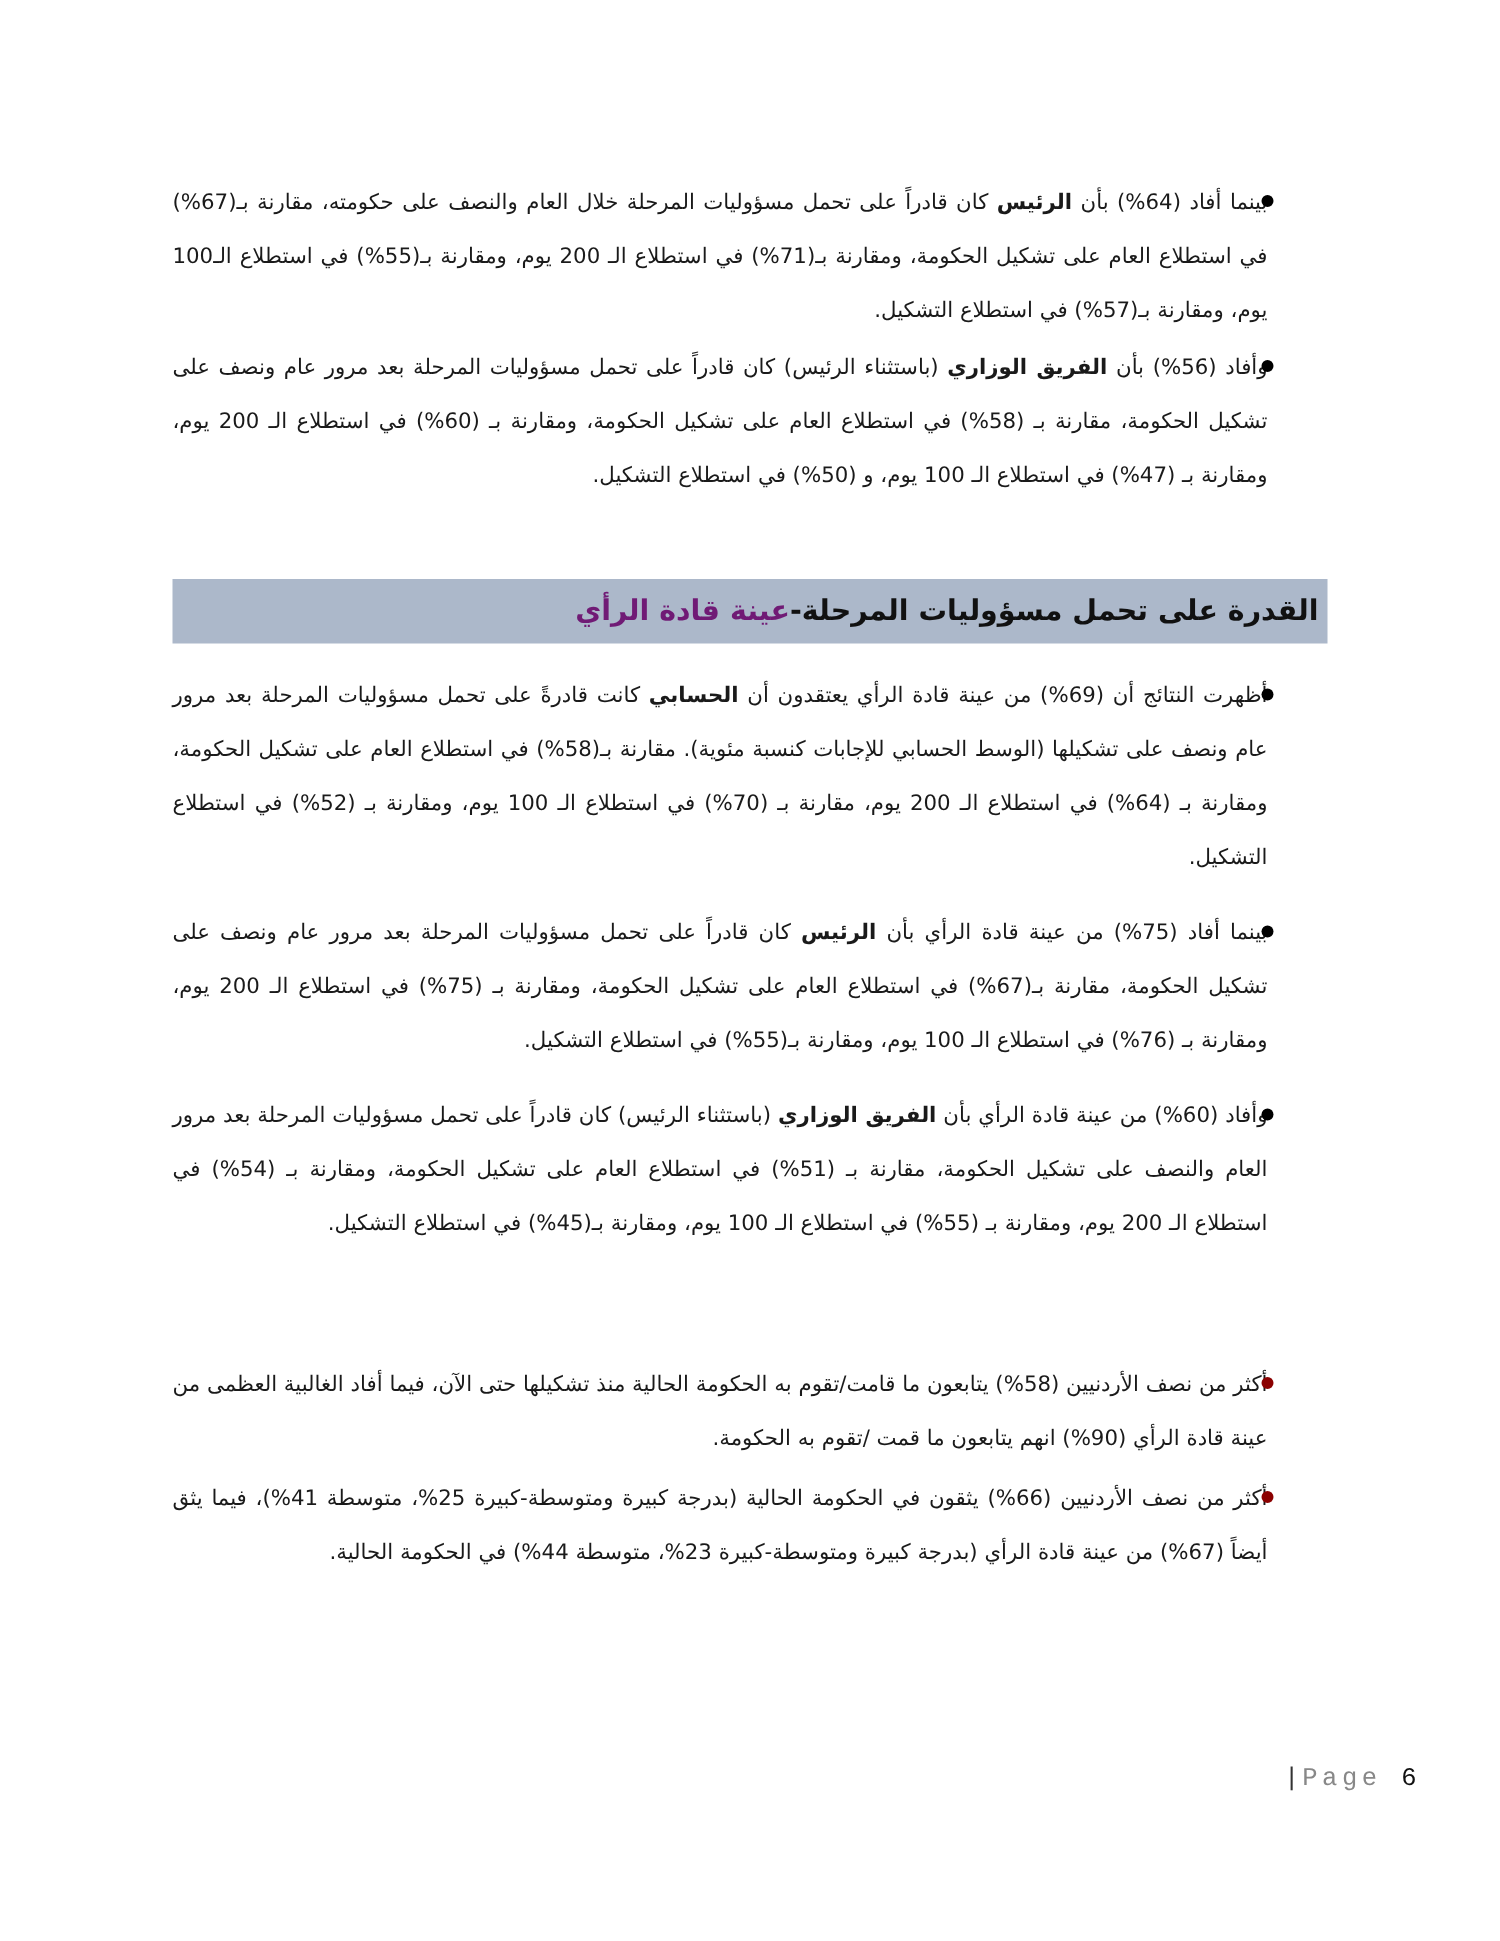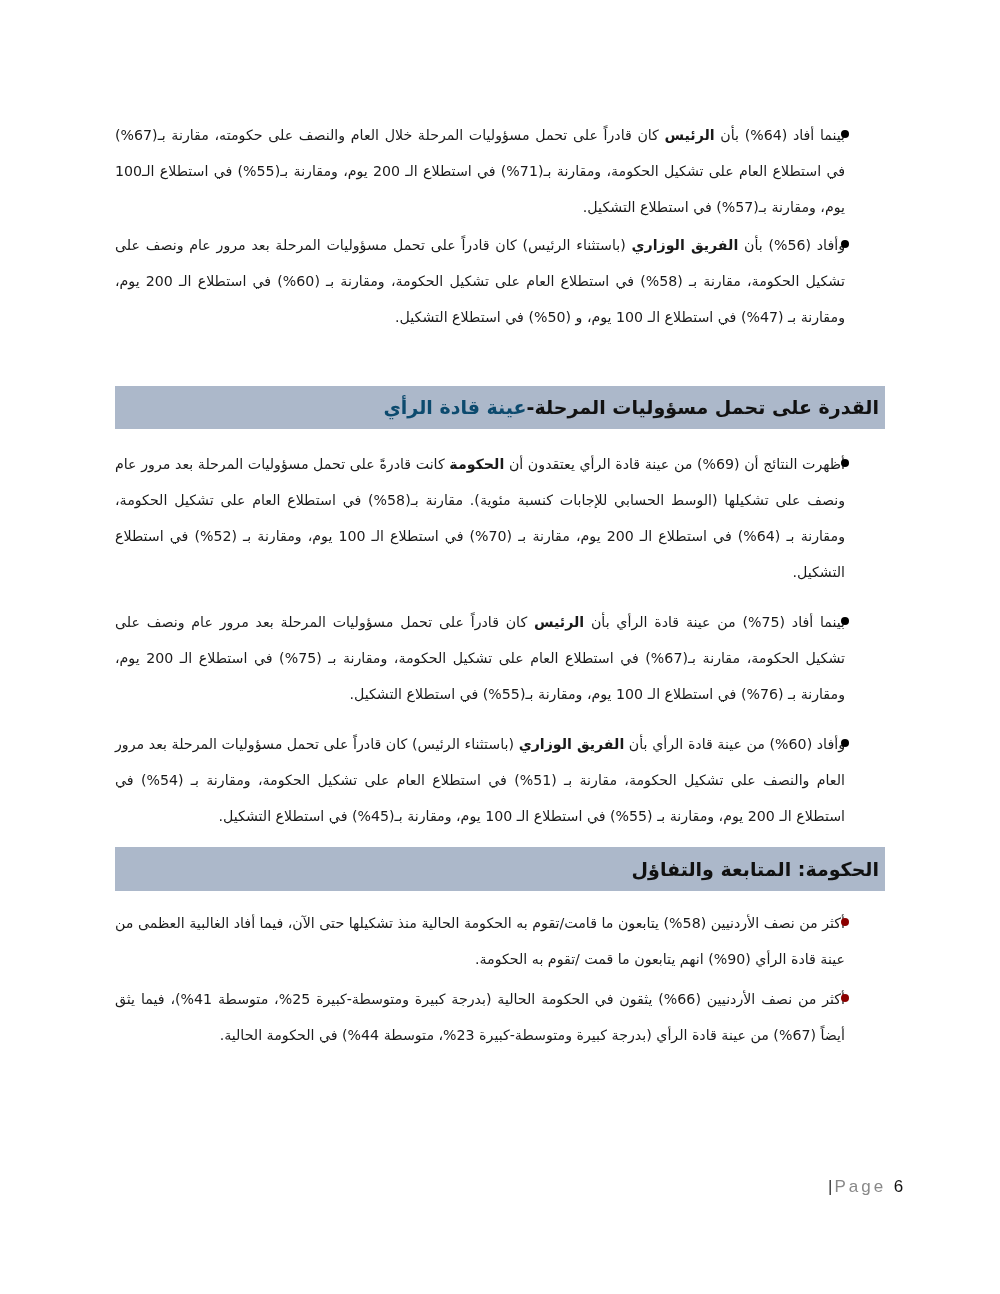--- a/index.html
+++ b/index.html
@@ -60,27 +60,27 @@
       left: 115px;
       width: 770px;
       background: #acb8ca;
       direction: rtl;
       box-sizing: border-box;
       padding-right: 6px;
       font-weight: bold;
       font-size: 19px;
       color: #111111;
     }
-    .band .accent { color: #0c4a6e; }
+    .band .accent { color: #701a75; }
     .footer {
       position: absolute;
-      left: 828px;
+      left: 856px;
       top: 1177px;
       direction: ltr;
-      font-family: Liberation Sans, sans-serif;
+      font-family: Liberation Mono, monospace;
       font-size: 17px;
       color: #888888;
       letter-spacing: 3px;
     }
     .footer .bar { color: #333333; letter-spacing: 0; margin-right: 2px; }
     .footer .num { color: #111111; letter-spacing: 0; }
   </style>
 </head>
 <body>
 
@@ -100,36 +100,33 @@
   </div>
 
   <div class="band" style="top:386px; height:43px; line-height:43px;">
     <span>القدرة على تحمل مسؤوليات المرحلة-</span><span class="accent">عينة قادة الرأي</span>
   </div>
 
   <div class="content" style="top:446px;">
     <ul class="bullets">
       <li>
         <span class="dot"></span>
-        <span>أظهرت النتائج أن (69%) من عينة قادة الرأي يعتقدون أن </span><span class="u">الحكومة</span><span> كانت قادرةً على تحمل مسؤوليات المرحلة بعد مرور عام ونصف على تشكيلها (الوسط الحسابي للإجابات كنسبة مئوية). مقارنة بـ(58%) في استطلاع العام على تشكيل الحكومة، ومقارنة بـ (64%) في استطلاع الـ 200 يوم، مقارنة بـ (70%) في استطلاع الـ 100 يوم، ومقارنة بـ (52%) في استطلاع التشكيل.</span>
+        <span>أظهرت النتائج أن (69%) من عينة قادة الرأي يعتقدون أن </span><span class="u">الحسابي</span><span> كانت قادرةً على تحمل مسؤوليات المرحلة بعد مرور عام ونصف على تشكيلها (الوسط الحسابي للإجابات كنسبة مئوية). مقارنة بـ(58%) في استطلاع العام على تشكيل الحكومة، ومقارنة بـ (64%) في استطلاع الـ 200 يوم، مقارنة بـ (70%) في استطلاع الـ 100 يوم، ومقارنة بـ (52%) في استطلاع التشكيل.</span>
       </li>
       <li style="margin-top:14px;">
         <span class="dot"></span>
         <span>بينما أفاد (75%) من عينة قادة الرأي بأن </span><span class="u">الرئيس</span><span> كان قادراً على تحمل مسؤوليات المرحلة بعد مرور عام ونصف على تشكيل الحكومة، مقارنة بـ(67%) في استطلاع العام على تشكيل الحكومة، ومقارنة بـ (75%) في استطلاع الـ 200 يوم، ومقارنة بـ (76%) في استطلاع الـ 100 يوم، ومقارنة بـ(55%) في استطلاع التشكيل.</span>
       </li>
       <li style="margin-top:14px;">
         <span class="dot"></span>
         <span>وأفاد (60%) من عينة قادة الرأي بأن </span><span class="u">الفريق الوزاري</span><span> (باستثناء الرئيس) كان قادراً على تحمل مسؤوليات المرحلة بعد مرور العام والنصف على تشكيل الحكومة، مقارنة بـ (51%) في استطلاع العام على تشكيل الحكومة، ومقارنة بـ (54%) في استطلاع الـ 200 يوم، ومقارنة بـ (55%) في استطلاع الـ 100 يوم، ومقارنة بـ(45%) في استطلاع التشكيل.</span>
       </li>
     </ul>
   </div>
 
-  <div class="band" style="top:847px; height:44px; line-height:44px;">
-    <span>الحكومة: المتابعة والتفاؤل</span>
-  </div>
 
   <div class="content" style="top:905px;">
     <ul class="bullets red">
       <li>
         <span class="dot"></span>
         <span>أكثر من نصف الأردنيين (58%) يتابعون ما قامت/تقوم به الحكومة الحالية منذ تشكيلها حتى الآن، فيما أفاد الغالبية العظمى من عينة قادة الرأي (90%) انهم يتابعون ما قمت /تقوم به الحكومة.</span>
       </li>
       <li style="margin-top:4px;">
         <span class="dot"></span>
         <span>أكثر من نصف الأردنيين (66%) يثقون في الحكومة الحالية (بدرجة كبيرة ومتوسطة-كبيرة 25%، متوسطة 41%)، فيما يثق أيضاً (67%) من عينة قادة الرأي (بدرجة كبيرة ومتوسطة-كبيرة 23%، متوسطة 44%) في الحكومة الحالية.</span>

